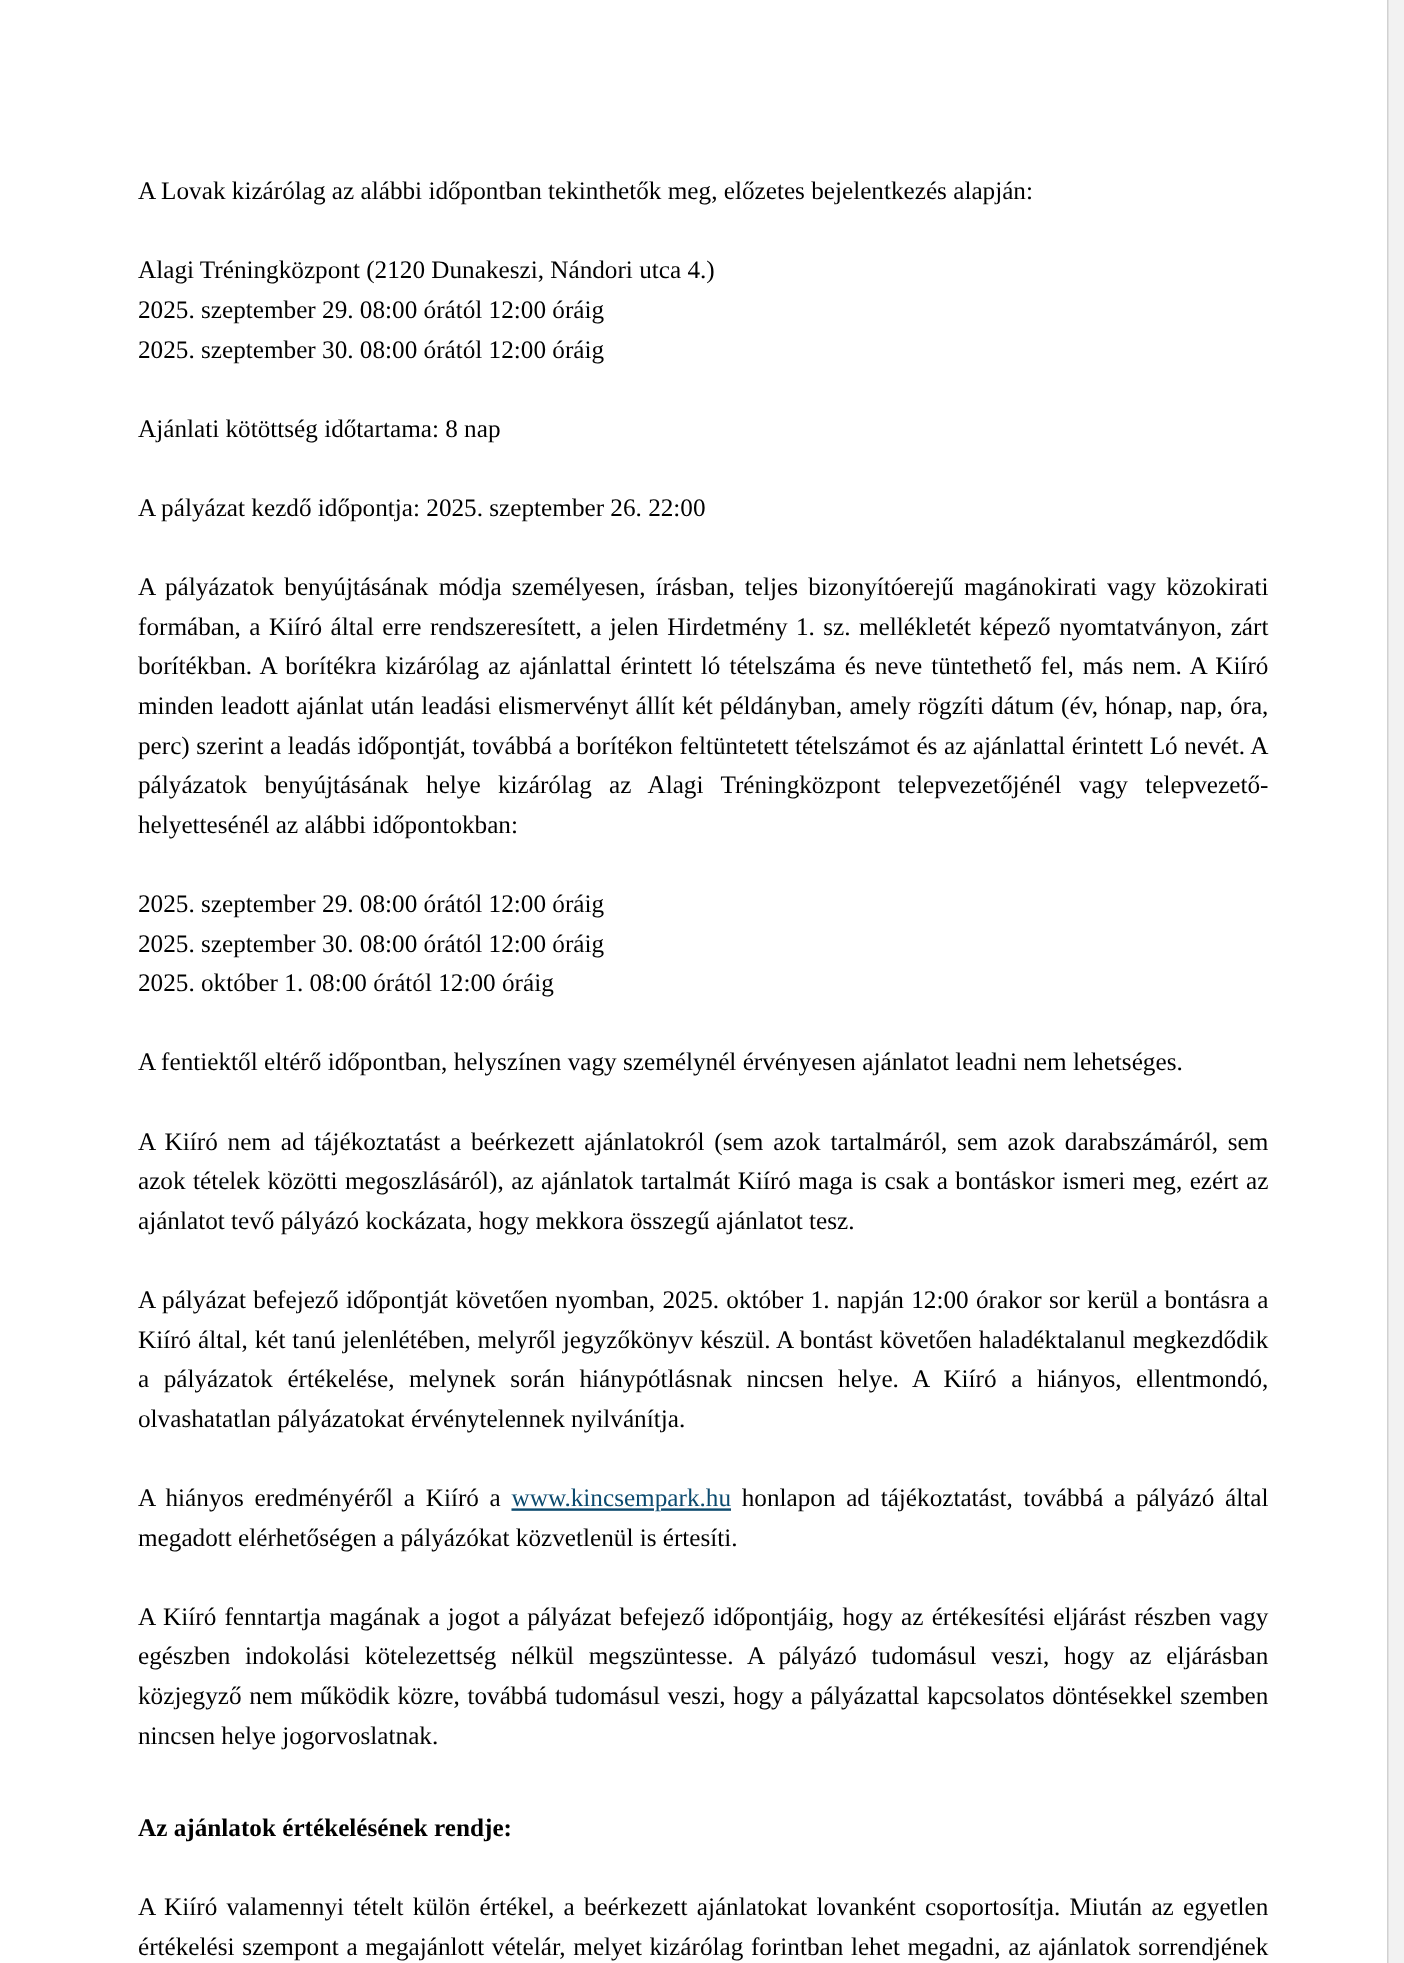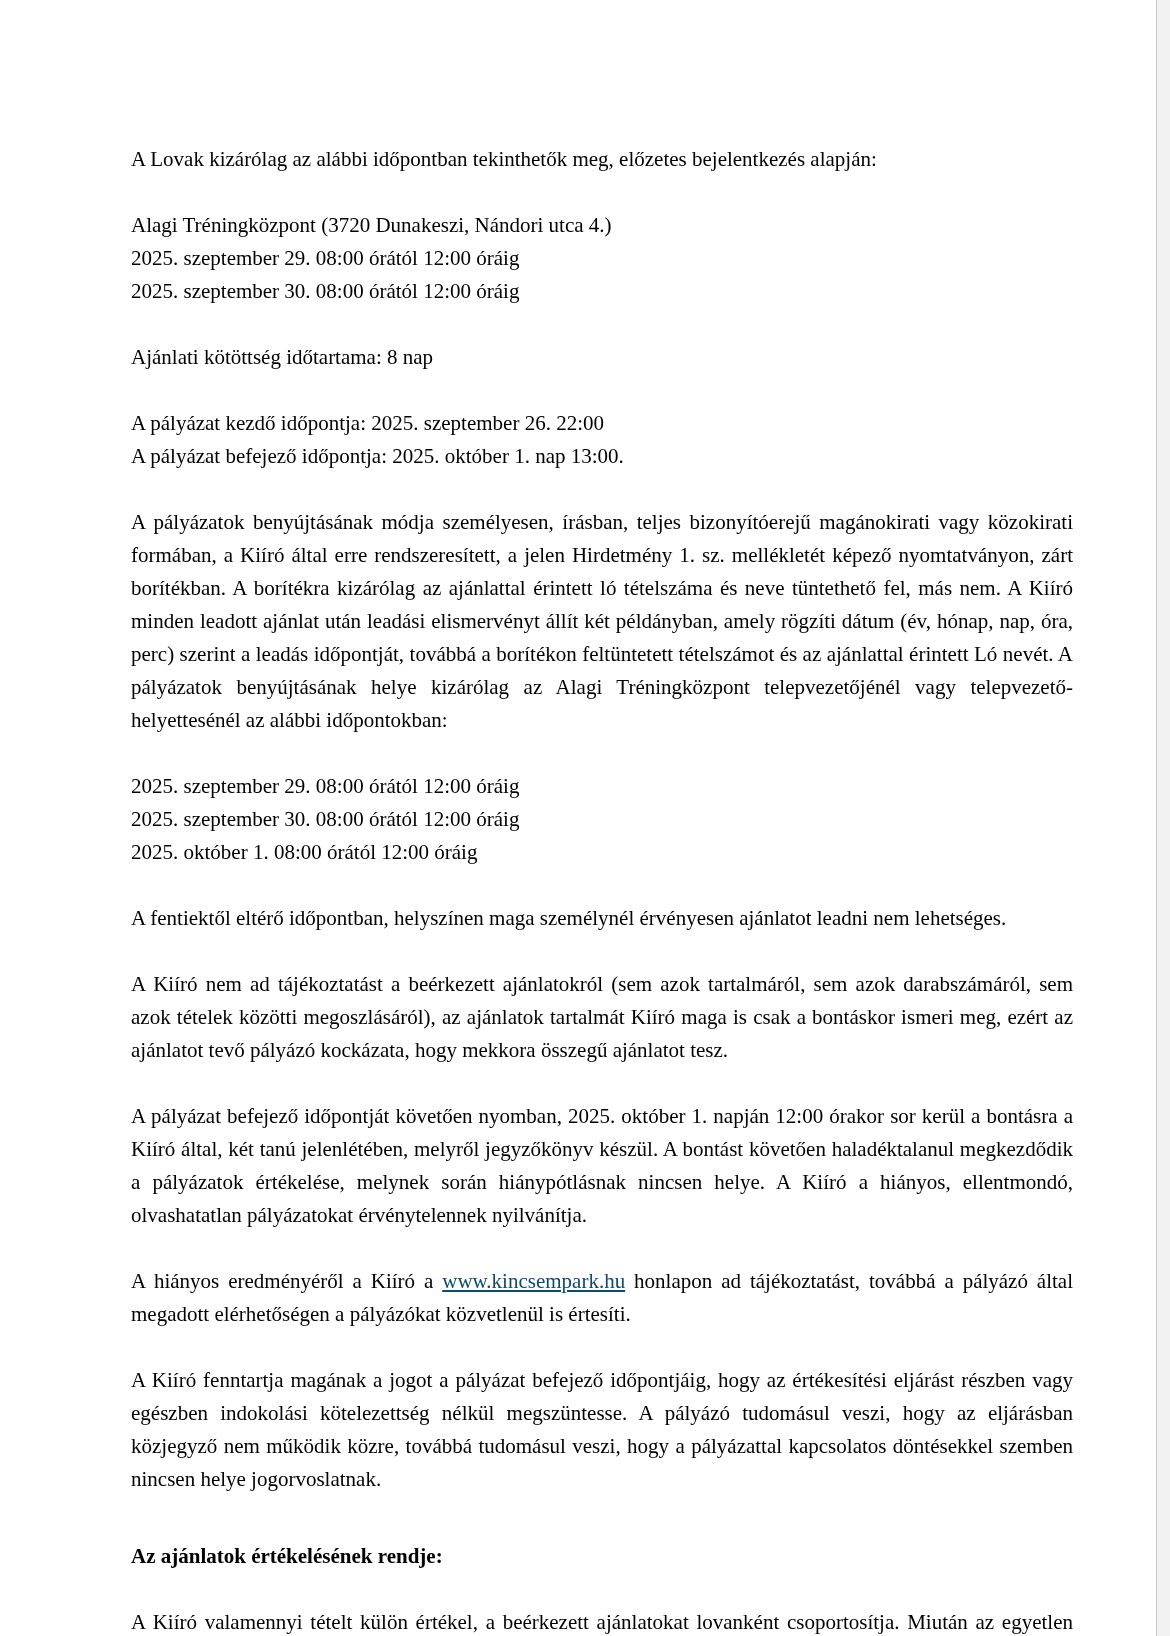--- a/index.html
+++ b/index.html
@@ -10,21 +10,21 @@
   body {
     width: 1170px;
     height: 1636px;
     position: relative;
     overflow: hidden;
     font-family: "Liberation Serif", "DejaVu Serif", serif;
     color: #000000;
   }
   .page {
     position: absolute;
-    top: 0; left: 16px;
+    top: 0; left: 0;
     width: 1155px;
     height: 1636px;
     background: #ffffff;
     box-sizing: border-box;
     padding: 143px 98px 40px 115px;
   }
   .block {
     font-size: 21px;
     line-height: 33px;
     margin: 0 0 33px 0;
@@ -52,41 +52,40 @@
   }
 </style>
 </head>
 <body>
 
 <div class="page">
 
   <p class="block">A Lovak kizárólag az alábbi időpontban tekinthetők meg, előzetes bejelentkezés alapján:</p>
 
   <div class="block">
-    <div class="line">Alagi Tréningközpont (3720 Dunakeszi, Nándori utca 4.)</div>
+    <div class="line">Alagi Tréningközpont (2120 Dunakeszi, Nándori utca 4.)</div>
     <div class="line">2025. szeptember 29. 08:00 órától 12:00 óráig</div>
     <div class="line">2025. szeptember 30. 08:00 órától 12:00 óráig</div>
   </div>
 
   <p class="block">Ajánlati kötöttség időtartama: 8 nap</p>
 
   <div class="block">
     <div class="line">A pályázat kezdő időpontja: 2025. szeptember 26. 22:00</div>
-    <div class="line">A pályázat befejező időpontja: 2025. október 1. nap 13:00.</div>
   </div>
 
   <p class="block justify">A pályázatok benyújtásának módja személyesen, írásban, teljes bizonyítóerejű magánokirati vagy közokirati formában, a Kiíró által erre rendszeresített, a jelen Hirdetmény 1. sz. mellékletét képező nyomtatványon, zárt borítékban. A borítékra kizárólag az ajánlattal érintett ló tételszáma és neve tüntethető fel, más nem. A Kiíró minden leadott ajánlat után leadási elismervényt állít két példányban, amely rögzíti dátum (év, hónap, nap, óra, perc) szerint a leadás időpontját, továbbá a borítékon feltüntetett tételszámot és az ajánlattal érintett Ló nevét. A pályázatok benyújtásának helye kizárólag az Alagi Tréningközpont telepvezetőjénél vagy telepvezető-helyettesénél az alábbi időpontokban:</p>
 
   <div class="block">
     <div class="line">2025. szeptember 29. 08:00 órától 12:00 óráig</div>
     <div class="line">2025. szeptember 30. 08:00 órától 12:00 óráig</div>
     <div class="line">2025. október 1. 08:00 órától 12:00 óráig</div>
   </div>
 
-  <p class="block">A fentiektől eltérő időpontban, helyszínen maga személynél érvényesen ajánlatot leadni nem lehetséges.</p>
+  <p class="block">A fentiektől eltérő időpontban, helyszínen vagy személynél érvényesen ajánlatot leadni nem lehetséges.</p>
 
   <p class="block justify">A Kiíró nem ad tájékoztatást a beérkezett ajánlatokról (sem azok tartalmáról, sem azok darabszámáról, sem azok tételek közötti megoszlásáról), az ajánlatok tartalmát Kiíró maga is csak a bontáskor ismeri meg, ezért az ajánlatot tevő pályázó kockázata, hogy mekkora összegű ajánlatot tesz.</p>
 
   <p class="block justify">A pályázat befejező időpontját követően nyomban, 2025. október 1. napján 12:00 órakor sor kerül a bontásra a Kiíró által, két tanú jelenlétében, melyről jegyzőkönyv készül. A bontást követően haladéktalanul megkezdődik a pályázatok értékelése, melynek során hiánypótlásnak nincsen helye. A Kiíró a hiányos, ellentmondó, olvashatatlan pályázatokat érvénytelennek nyilvánítja.</p>
 
   <p class="block justify">
     <span>A hiányos eredményéről a Kiíró a </span><a class="doc-link">www.kincsempark.hu</a><span> honlapon ad tájékoztatást, továbbá a pályázó által megadott elérhetőségen a pályázókat közvetlenül is értesíti.</span>
   </p>
 
   <p class="block justify">A Kiíró fenntartja magának a jogot a pályázat befejező időpontjáig, hogy az értékesítési eljárást részben vagy egészben indokolási kötelezettség nélkül megszüntesse. A pályázó tudomásul veszi, hogy az eljárásban közjegyző nem működik közre, továbbá tudomásul veszi, hogy a pályázattal kapcsolatos döntésekkel szemben nincsen helye jogorvoslatnak.</p>

